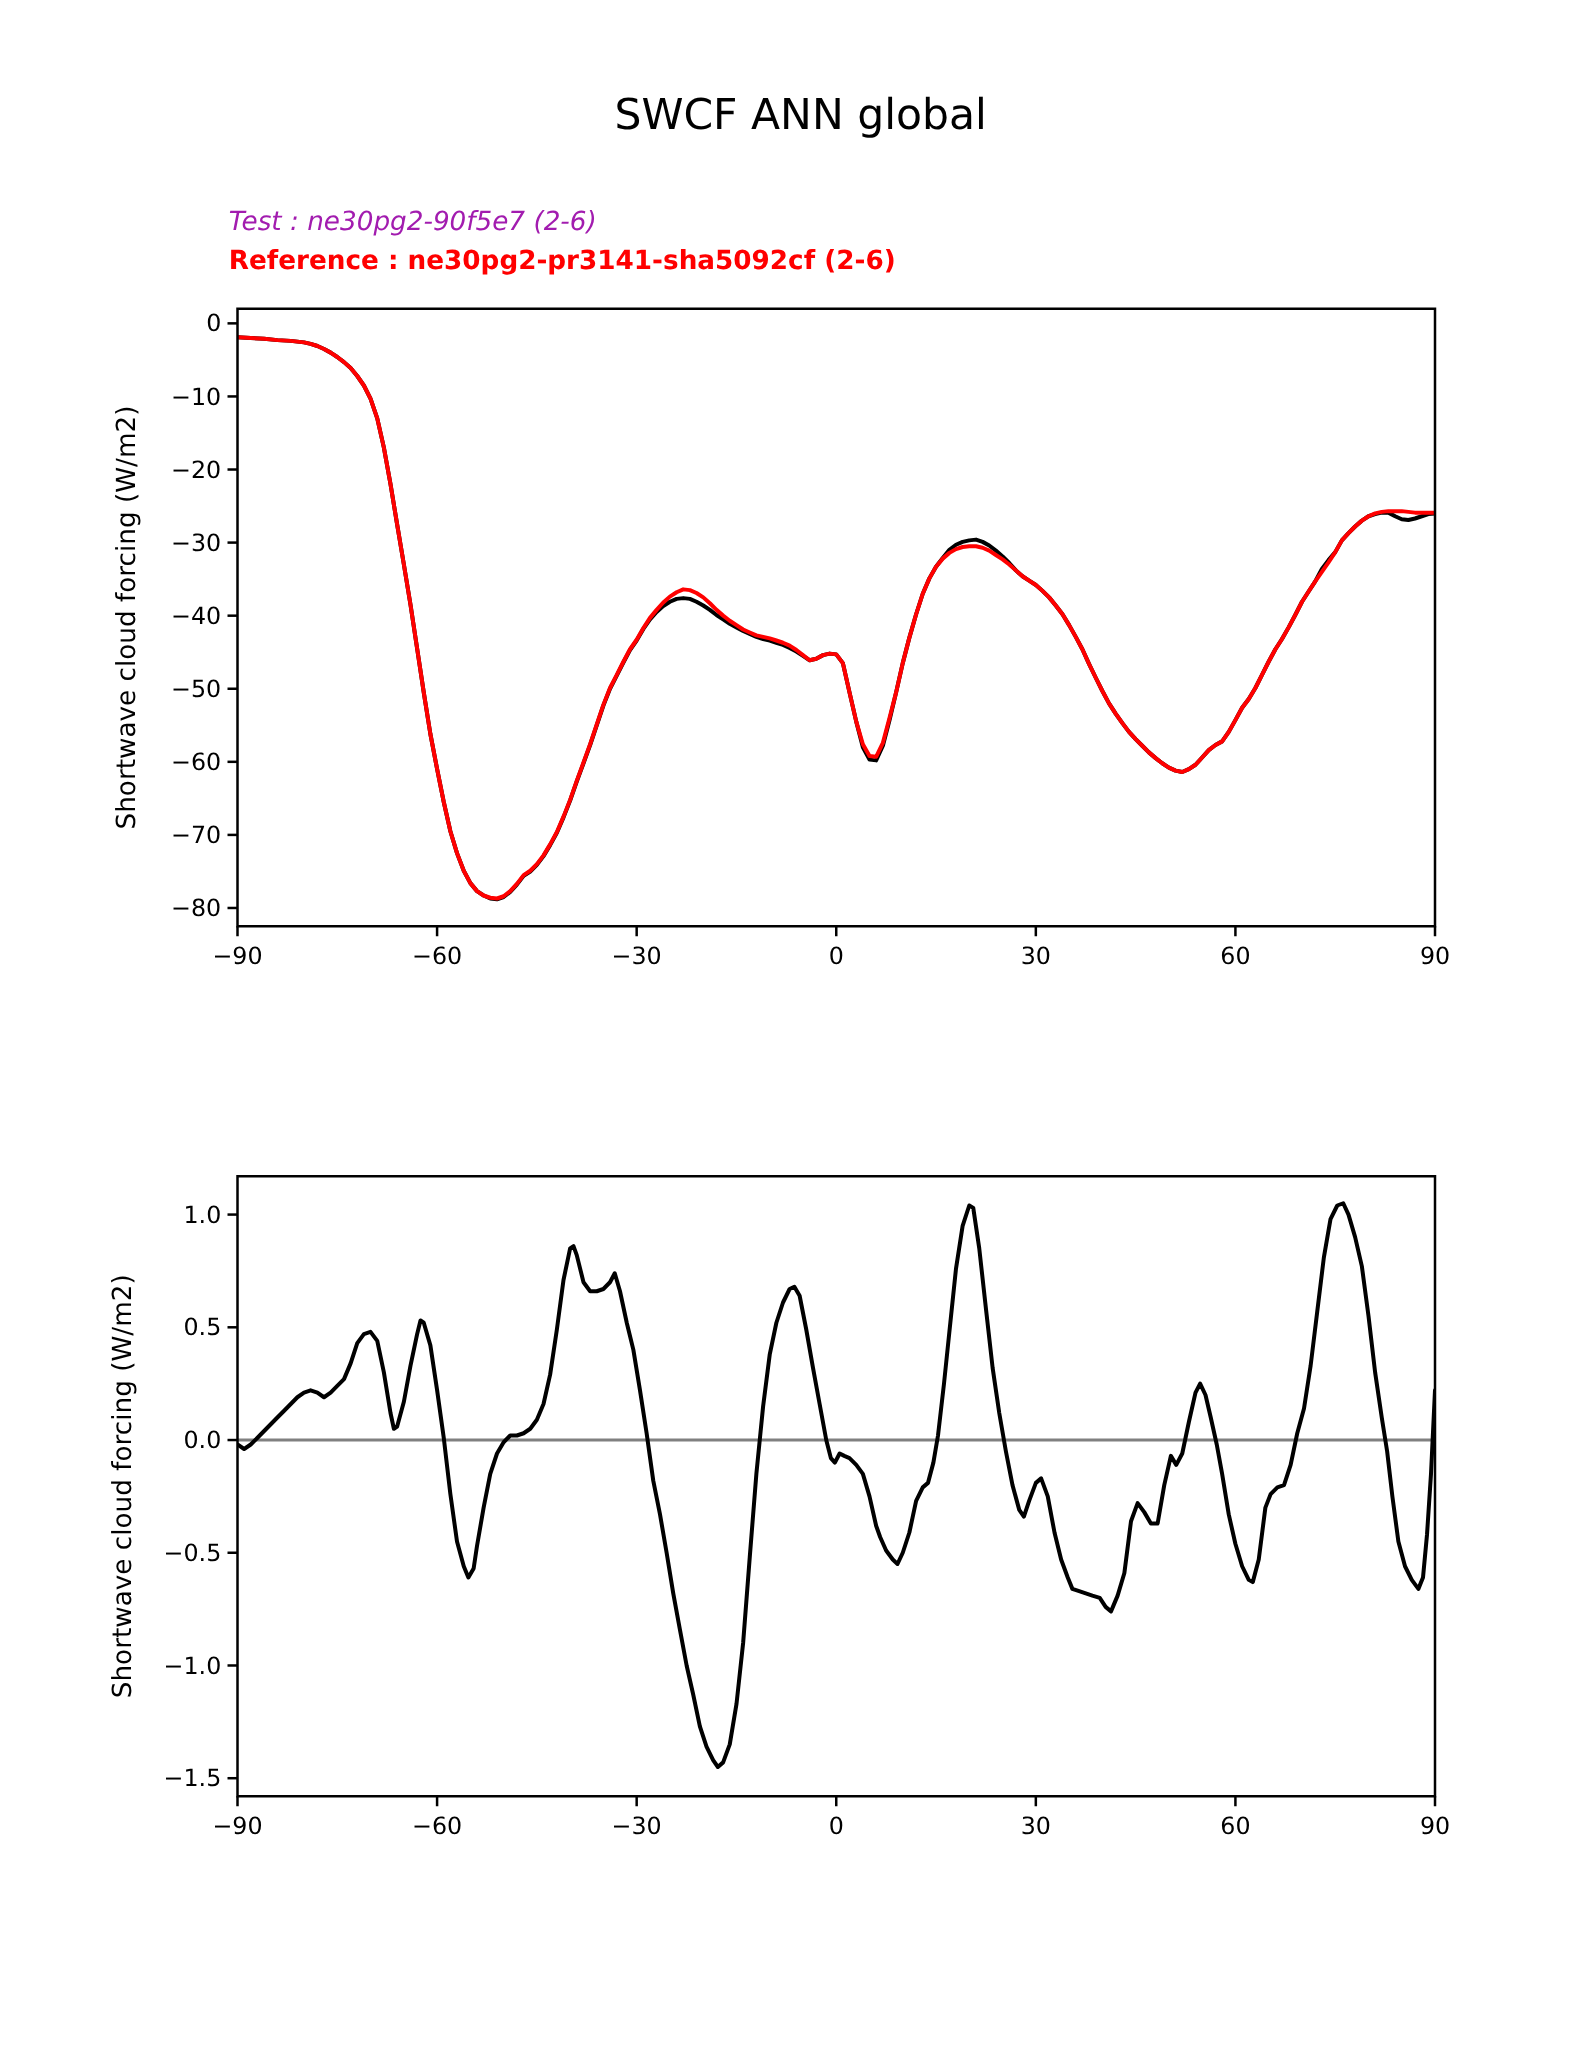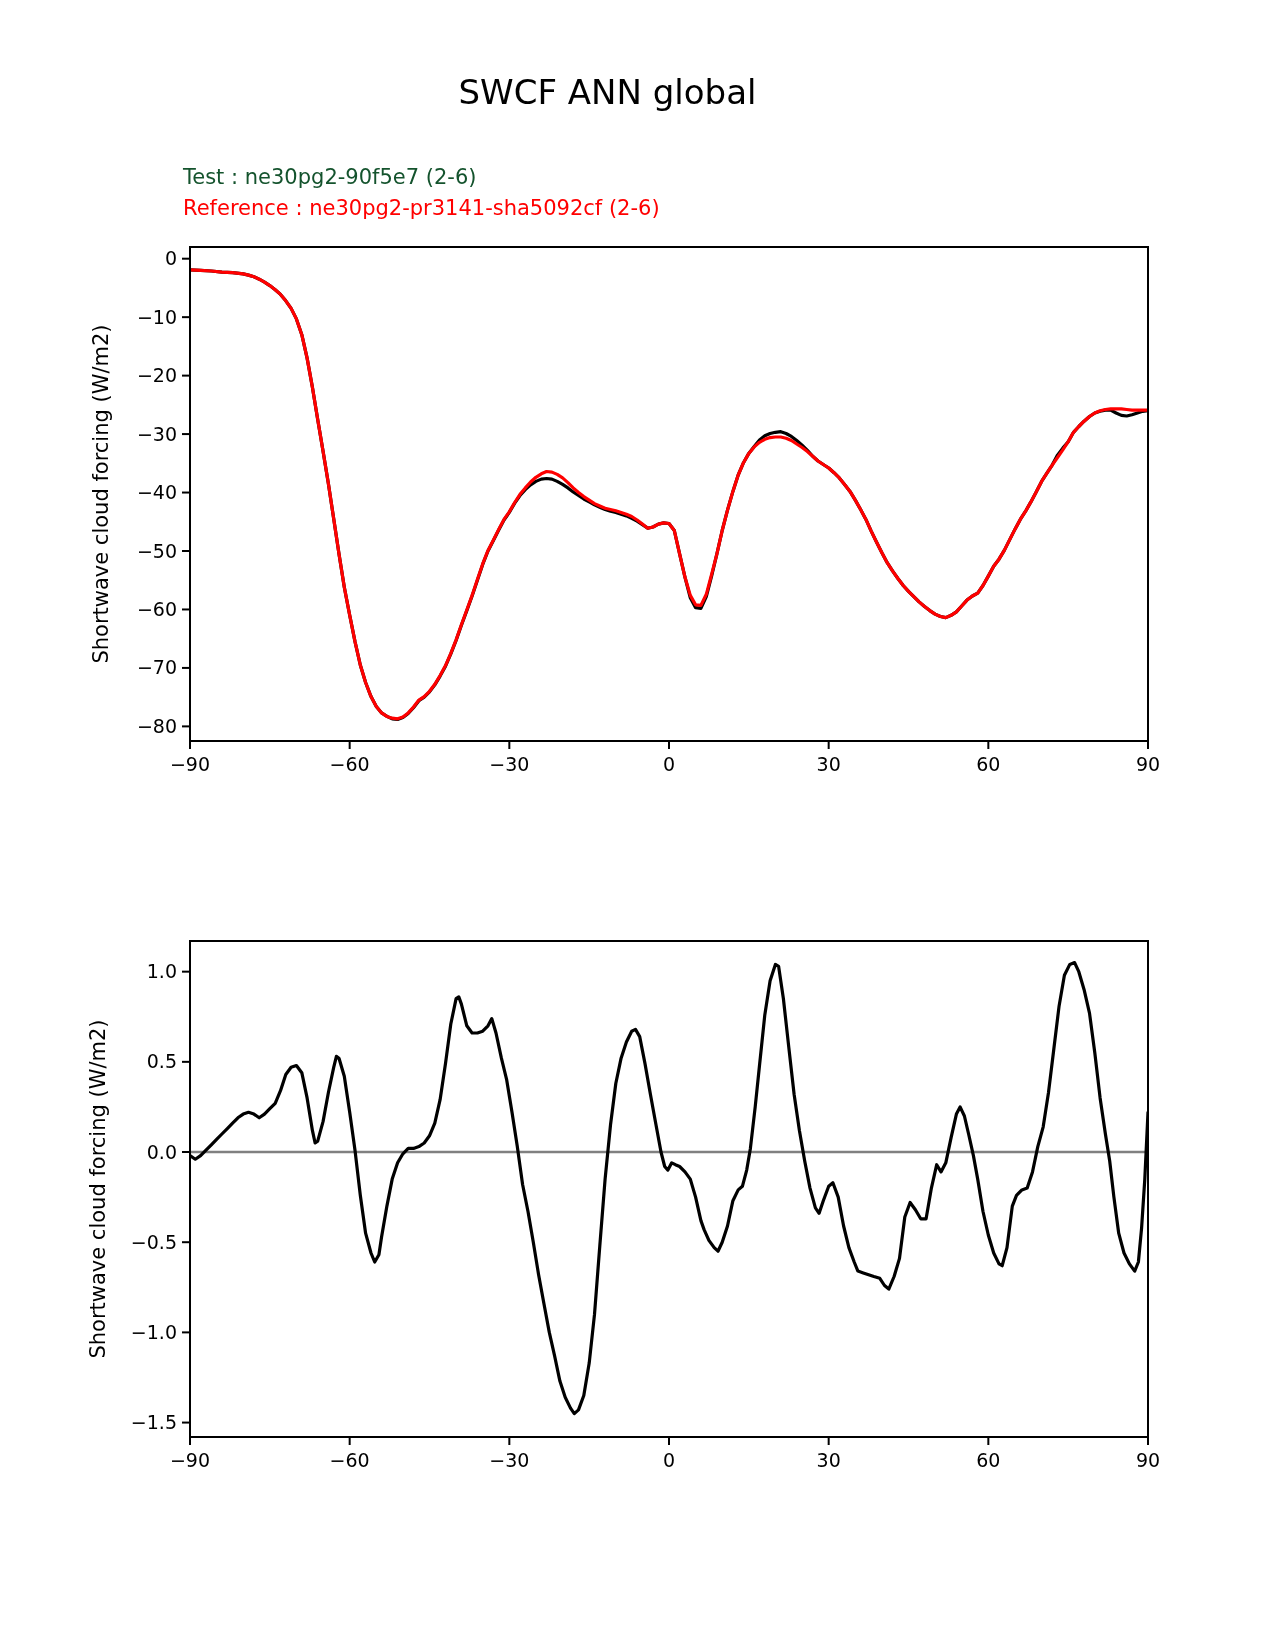--- a/index.html
+++ b/index.html
@@ -1,22 +1,22 @@
 <!DOCTYPE html>
 <html><head>
 <meta charset="utf-8">
 <style>
   html,body{margin:0;padding:0;background:#ffffff;}
   .figure{position:relative;width:1275px;height:1650px;background:#ffffff;
           font-family:"DejaVu Sans",sans-serif;color:#000;overflow:hidden;}
   .fig-title{position:absolute;left:0;top:72px;width:1215px;text-align:center;
-             font-size:34px;color:#000;}
+             font-size:34px;color:#000;padding-left:33px;}
   .legend-line{position:absolute;left:183px;white-space:nowrap;font-size:21px;}
-  .legend-test{top:165px;color:#14532d;}
-  .legend-ref{top:196px;color:#ff0000;}
+  .legend-test{top:165px;color:#a21caf;font-style:italic;}
+  .legend-ref{top:196px;color:#ff0000;font-weight:bold;}
   .ylabel{position:absolute;white-space:nowrap;font-size:21px;color:#000;
           transform:translate(-50%,-50%) rotate(-90deg);}
   .ylabel-top{left:101px;top:494px;}
   .ylabel-bottom{left:98px;top:1189px;}
   .plot-title-bottom{position:absolute;left:190px;top:896px;width:958px;
                      text-align:center;font-size:21px;color:#000;}
   svg.plots{position:absolute;left:0;top:0;width:1275px;height:1650px;}
   svg text{font-family:"DejaVu Sans",sans-serif;fill:#000;}
 </style>
 </head>

